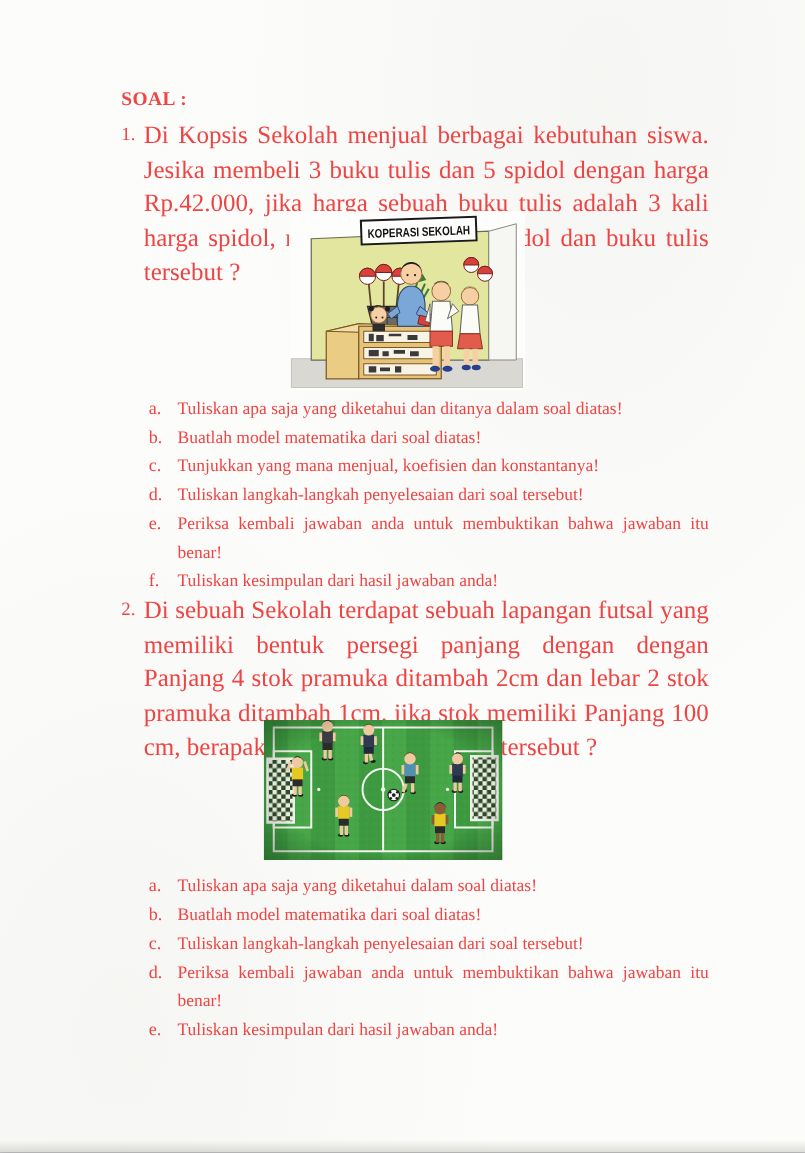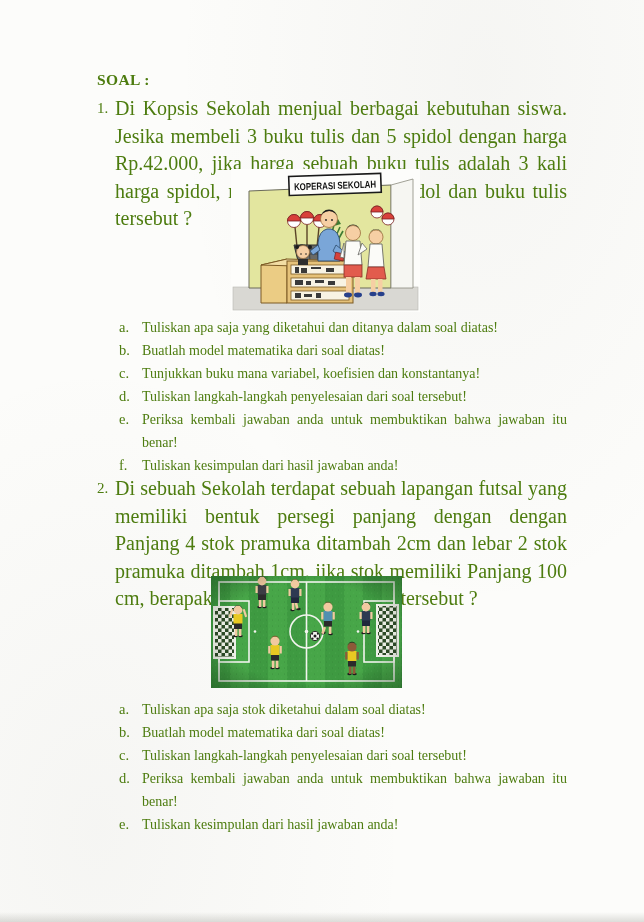--- a/index.html
+++ b/index.html
@@ -3,21 +3,21 @@
 <meta charset="utf-8">
 <style>
   html,body{margin:0;padding:0;background:#9a9a9a;}
   .page{
     position:relative;
     width:644px;height:922px;
     margin:0 auto;
     background:#fcfcfa;
     overflow:hidden;
     font-family:"Liberation Serif","DejaVu Serif",serif;
-    color:#4d7c0f;
+    color:#ef4444;
     box-shadow:0 0 6px rgba(0,0,0,.4);
   }
   
   .page::before{
     content:"";position:absolute;inset:0;pointer-events:none;
     background:
       radial-gradient(ellipse at 75% 8%, rgba(120,120,110,.05), transparent 45%),
       radial-gradient(ellipse at 15% 90%, rgba(120,120,110,.05), transparent 40%);
   }
   .page::after{
@@ -196,21 +196,21 @@
         <span class="itext">Tuliskan apa saja yang diketahui dan ditanya dalam soal diatas!</span>
       </div>
 
       <div class="item">
         <span class="letter">b.</span>
         <span class="itext">Buatlah model matematika dari soal diatas!</span>
       </div>
 
       <div class="item">
         <span class="letter">c.</span>
-        <span class="itext">Tunjukkan buku mana variabel, koefisien dan konstantanya!</span>
+        <span class="itext">Tunjukkan yang mana menjual, koefisien dan konstantanya!</span>
       </div>
 
       <div class="item">
         <span class="letter">d.</span>
         <span class="itext">Tuliskan langkah-langkah penyelesaian dari soal tersebut!</span>
       </div>
 
       <div class="item">
         <span class="letter">e.</span>
         <span class="itext">Periksa kembali jawaban anda untuk membuktikan bahwa jawaban itu benar!</span>
@@ -375,21 +375,21 @@
       </g>
 
       <rect x="0" y="0" width="191" height="112" fill="url(#vign)"></rect>
     </svg>
   </figure>
 
   <div class="items i2">
 
       <div class="item">
         <span class="letter">a.</span>
-        <span class="itext">Tuliskan apa saja stok diketahui dalam soal diatas!</span>
+        <span class="itext">Tuliskan apa saja yang diketahui dalam soal diatas!</span>
       </div>
 
       <div class="item">
         <span class="letter">b.</span>
         <span class="itext">Buatlah model matematika dari soal diatas!</span>
       </div>
 
       <div class="item">
         <span class="letter">c.</span>
         <span class="itext">Tuliskan langkah-langkah penyelesaian dari soal tersebut!</span>

